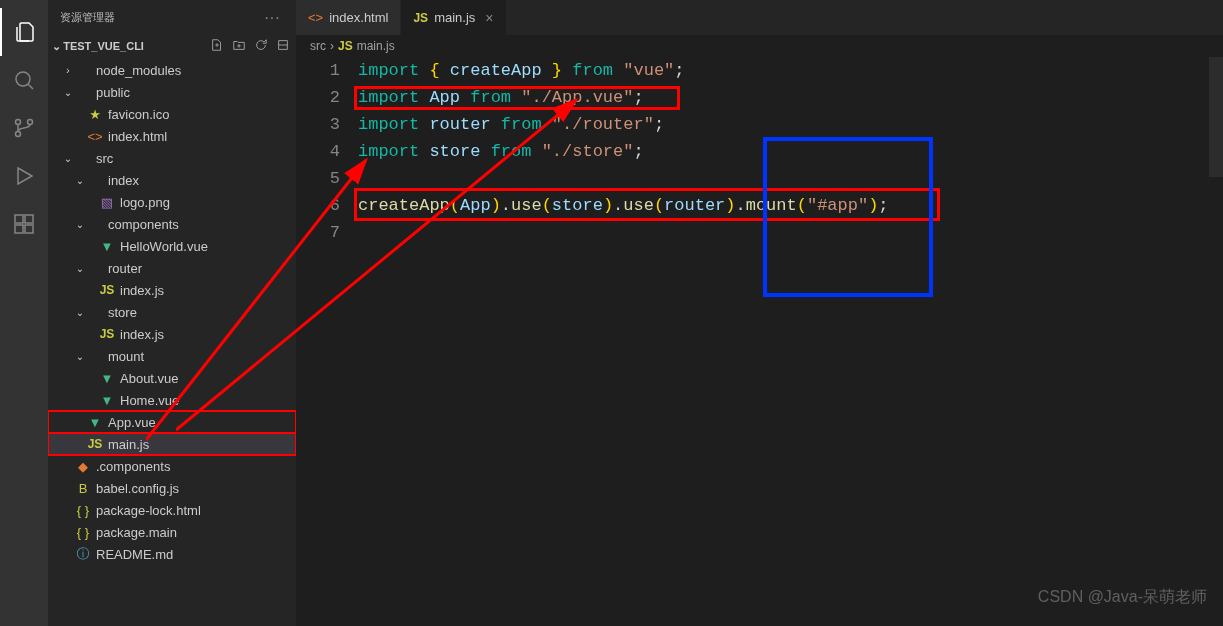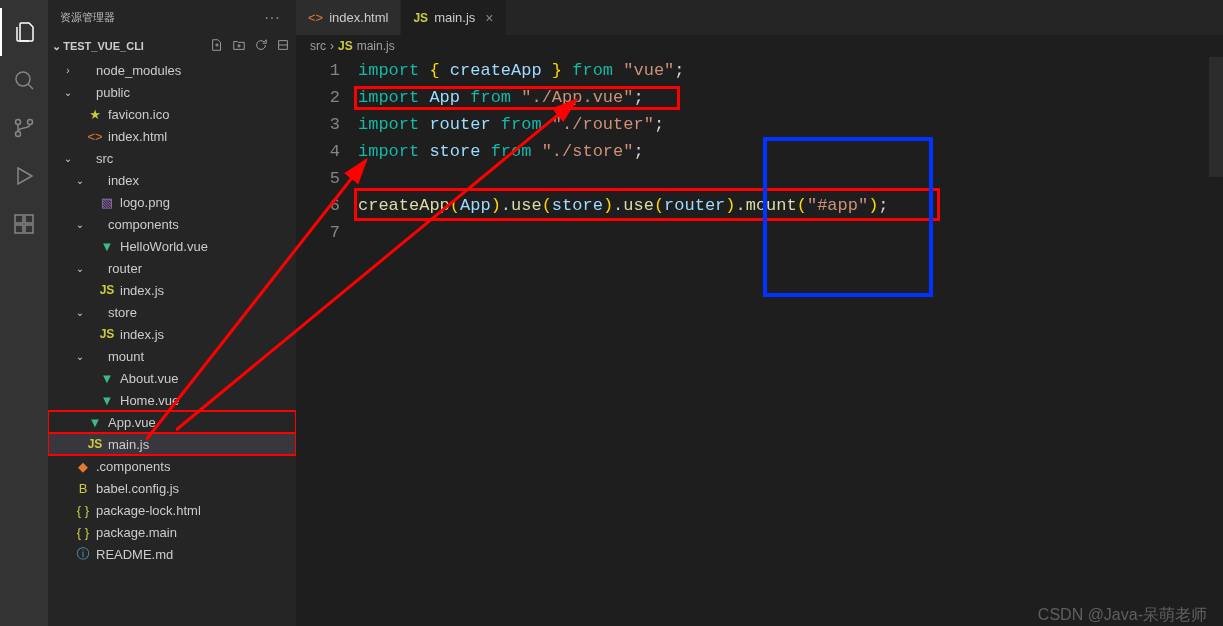--- a/index.html
+++ b/index.html
@@ -144,21 +144,21 @@
   position: absolute;
   color: #ff2a00;
   font-size: 14px;
   line-height: 20px;
   font-family: "Microsoft YaHei", sans-serif;
   pointer-events: none;
 }
 .watermark {
   position: absolute;
   right: 16px;
-  bottom: 0;
+  bottom: 18px;
   color: #8a8a8a;
   font-size: 16px;
   opacity: 0.6;
 }
 svg.arrow { position: absolute; pointer-events: none; }
 
 
 .editor-scroll { position:absolute; right:0; top:57px; bottom:0; width:14px; background:#1e1e1e; }
 .editor-scroll .thumb { position:absolute; top:0; right:0; width:14px; height:120px; background:#3a3a3a; opacity:0.5; }
 </style>

